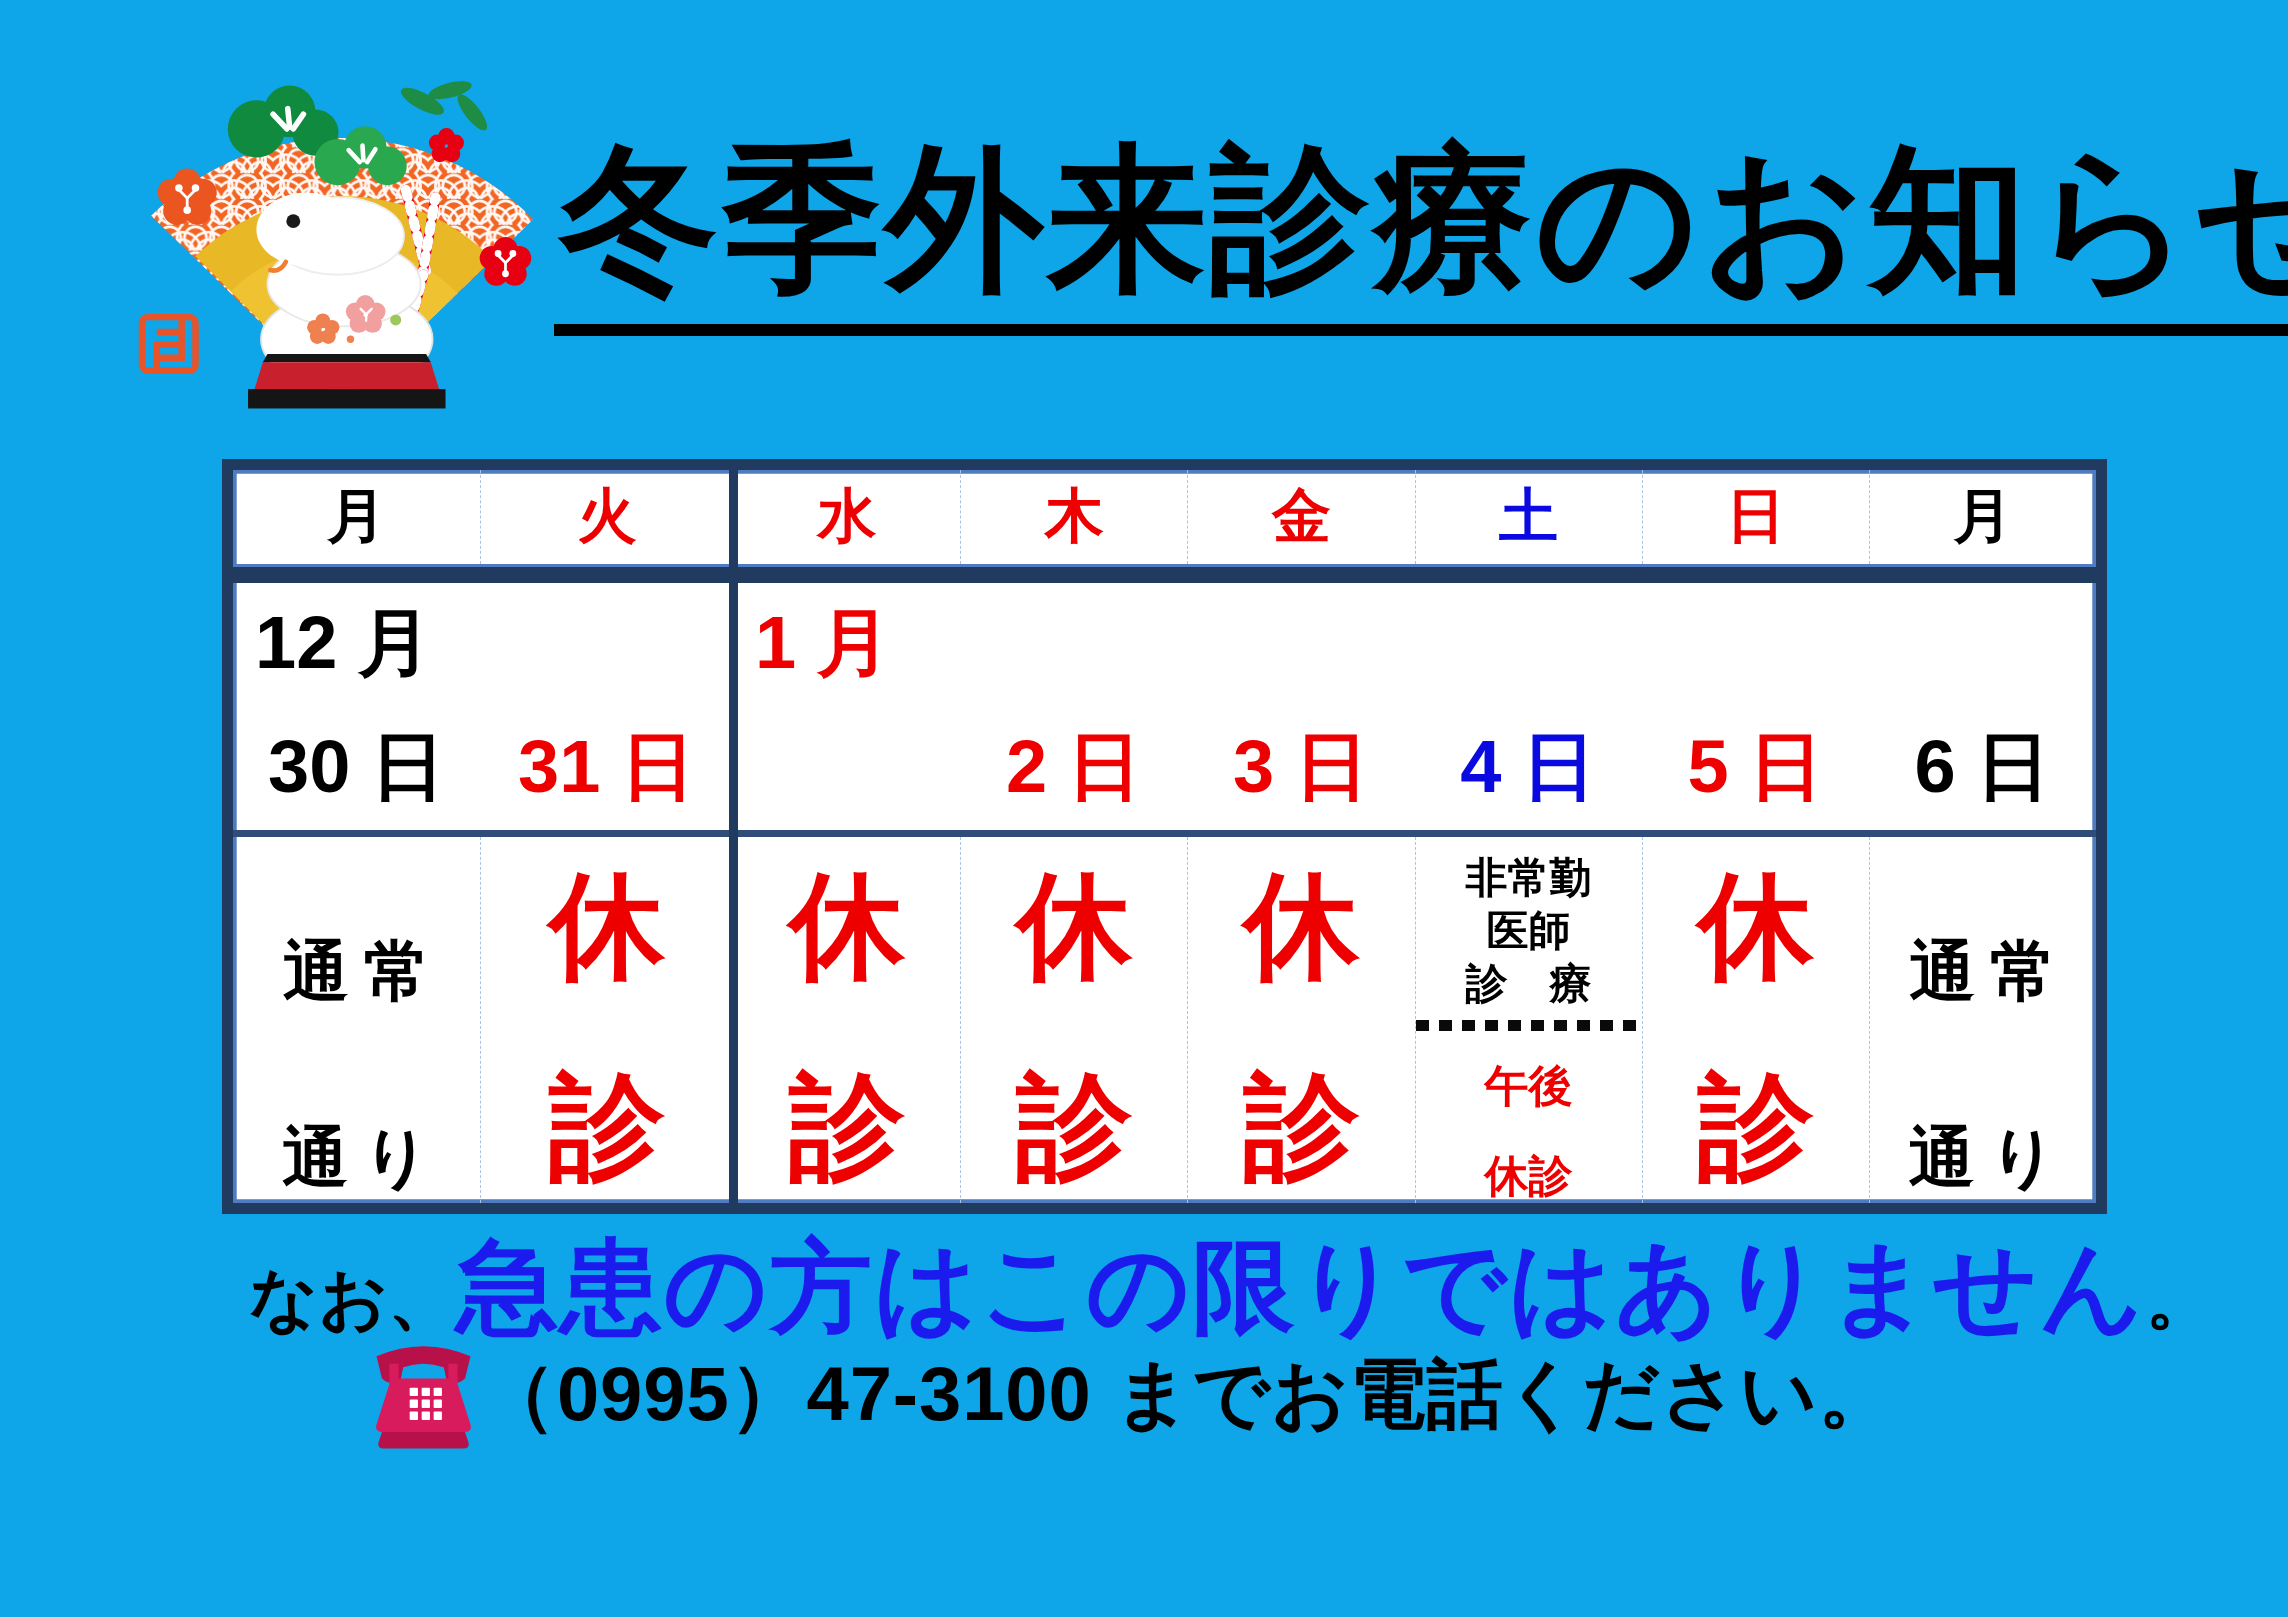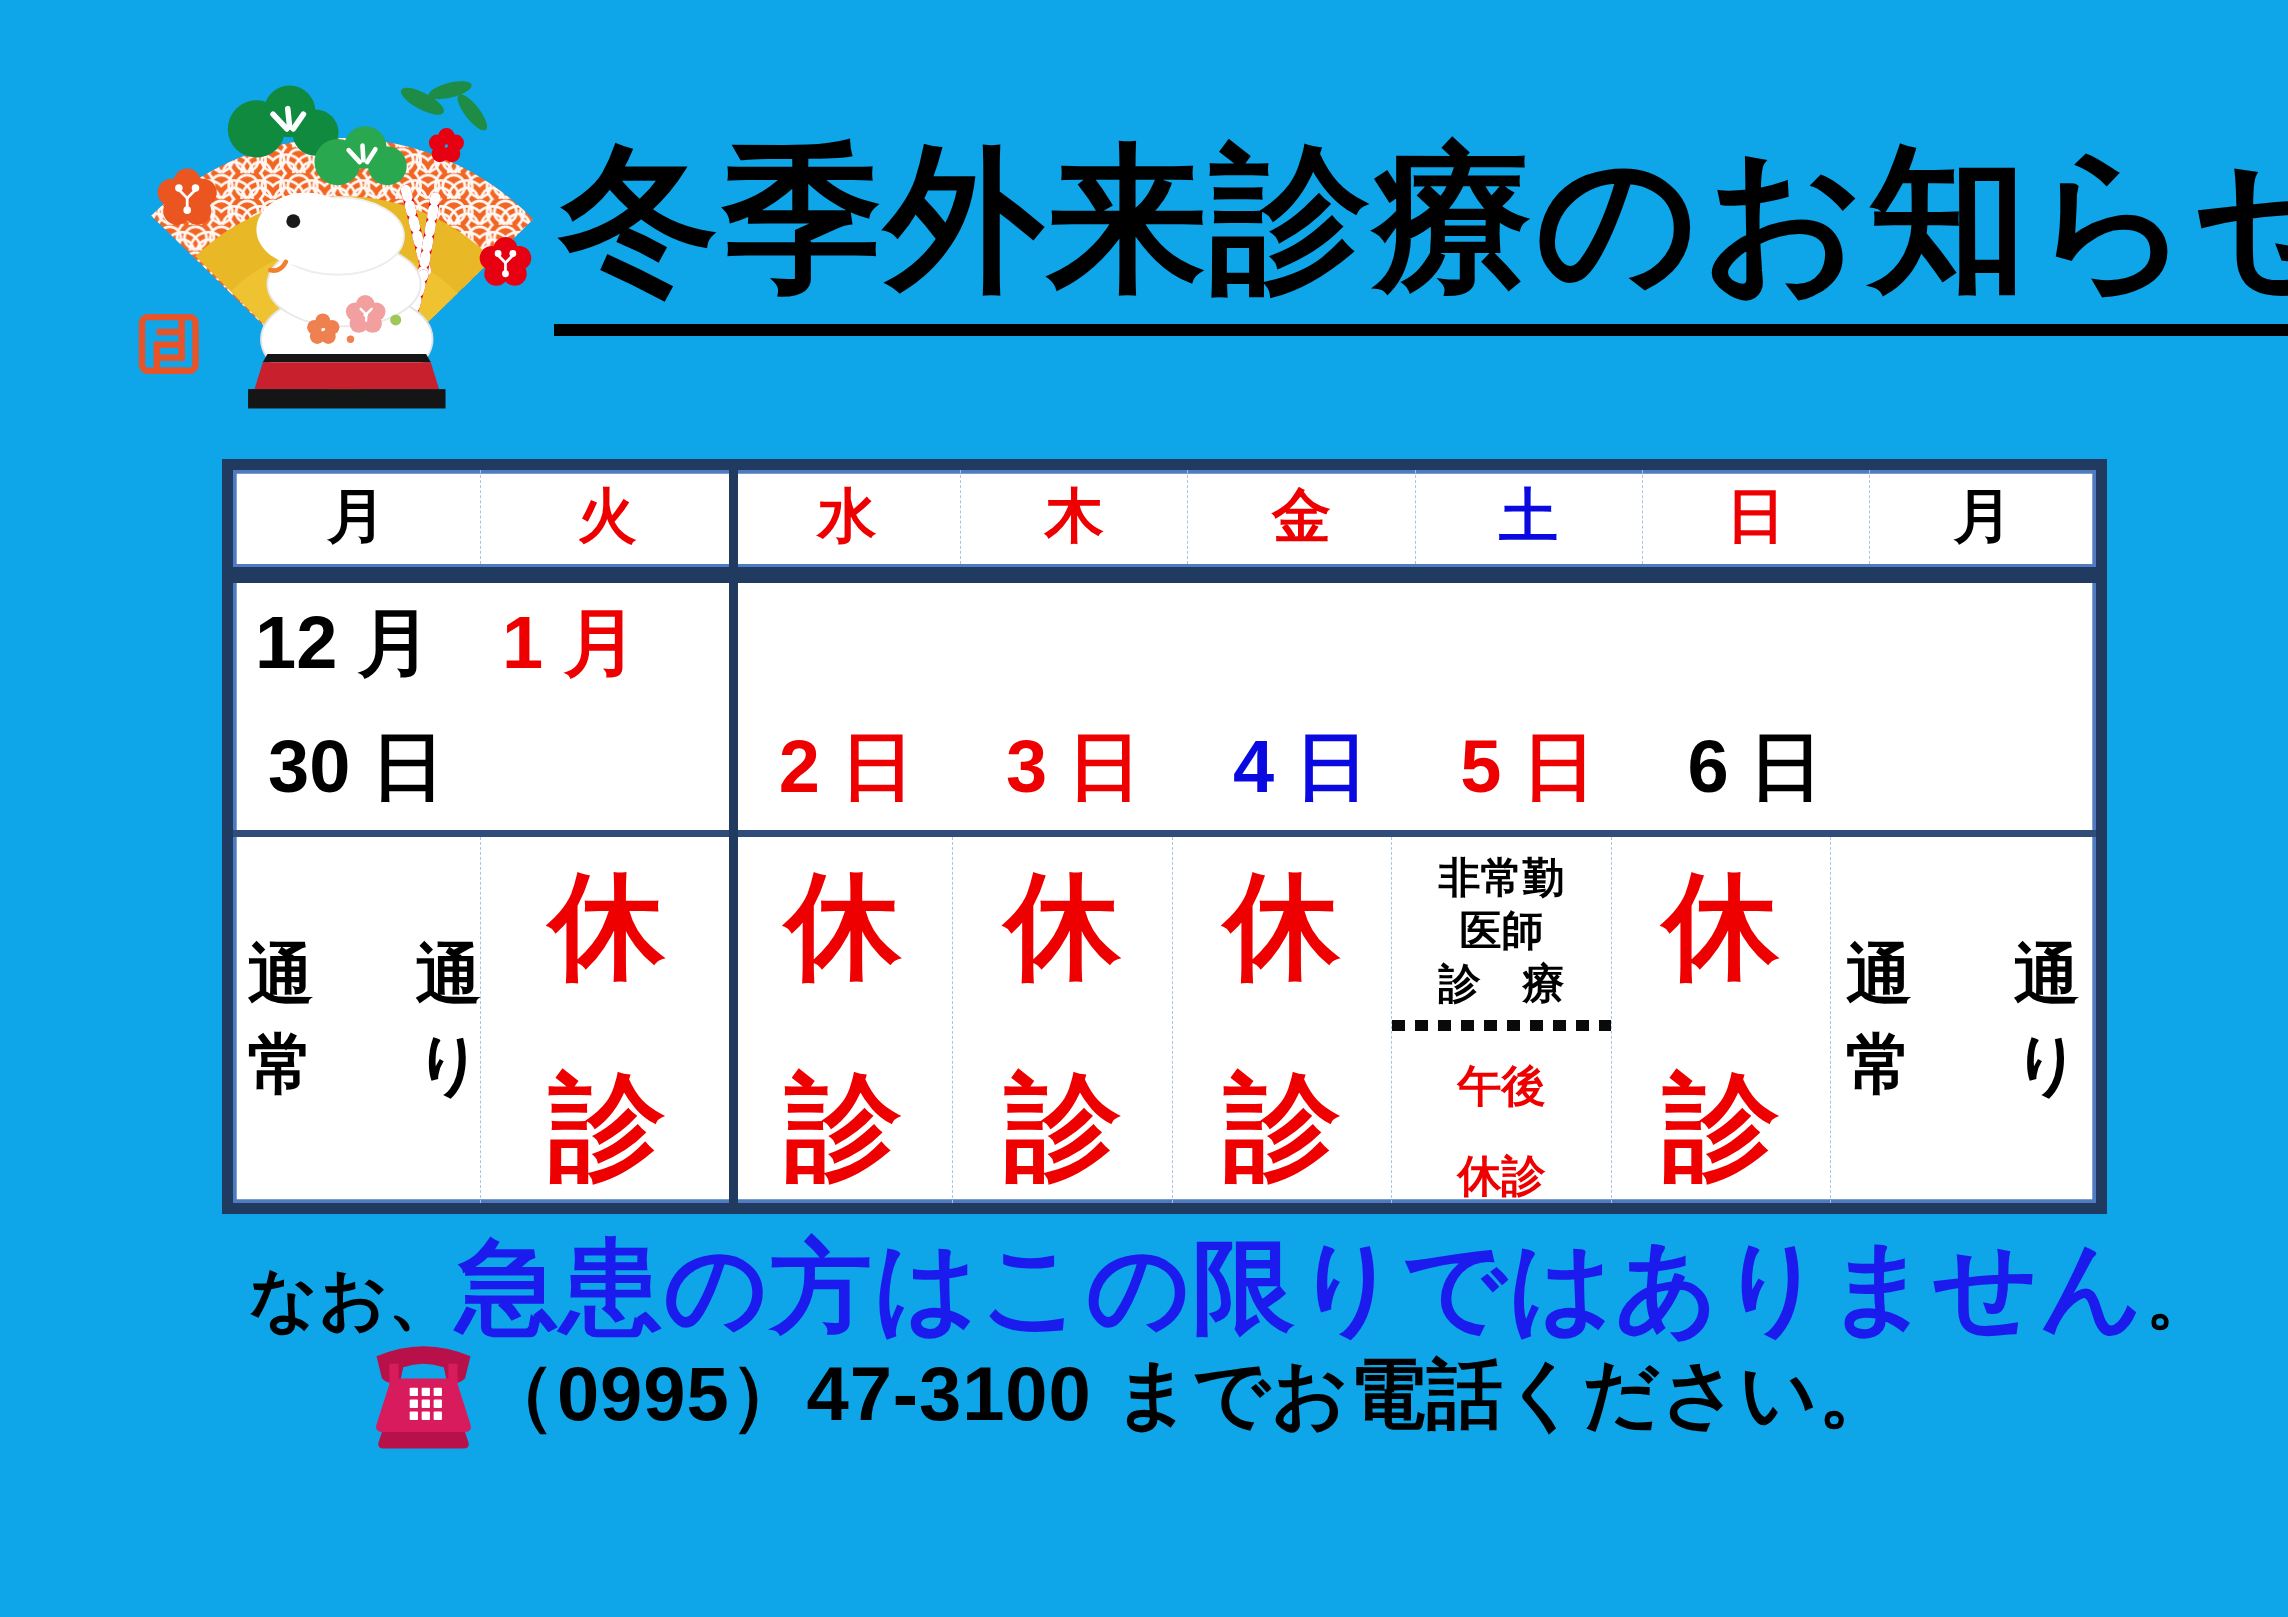--- a/index.html
+++ b/index.html
@@ -52,22 +52,22 @@
   }
   .dates .day{
     height:50%;display:flex;align-items:center;justify-content:center;
     font-size:74px;font-weight:700;white-space:nowrap;
   }
   .rowsep{height:7.4px;background:var(--navy2);}
   .tstatus{flex:1;}
   .tstatus .cell{position:relative;}
   .tstatus .cell + .cell{border-left:1.8px dashed var(--dash);}
   .st-normal{
-    display:flex;align-items:center;justify-content:flex-start;
-    gap:72px;font-size:66px;font-weight:700;color:#000;
+    display:flex;flex-direction:column;align-items:center;justify-content:flex-end;
+    gap:96px;font-size:66px;font-weight:700;color:#000;
   }
   .st-normal span{letter-spacing:14.8px;padding-left:14.8px;}
   .st-closed{
     display:flex;flex-direction:column;align-items:center;justify-content:center;
     padding-top:13px;gap:85px;
     font-size:116px;line-height:1;font-weight:700;color:var(--red);
   }
   .st-sat{
     display:flex;flex-direction:column;align-items:center;
     padding-top:14.8px;font-weight:700;color:#000;
@@ -268,20 +268,24 @@
       <div class="cell c-blue">土</div>
       <div class="cell c-red">日</div>
       <div class="cell c-black">月</div>
     </div>
     <div class="hband"></div>
 
     <div class="dates grid8">
       <div class="cell">
         <div class="month c-black">12 月</div>
         <div class="day c-black">30 日</div>
+      </div>
+      <div class="cell">
+        <div class="month"></div>
+        <div class="day c-red">31 日</div>
       </div>
       <div class="cell">
         <div class="month c-red">1 月</div>
       </div>
       <div class="cell">
         <div class="month"></div>
         <div class="day c-red">2 日</div>
       </div>
       <div class="cell">
         <div class="month"></div>

